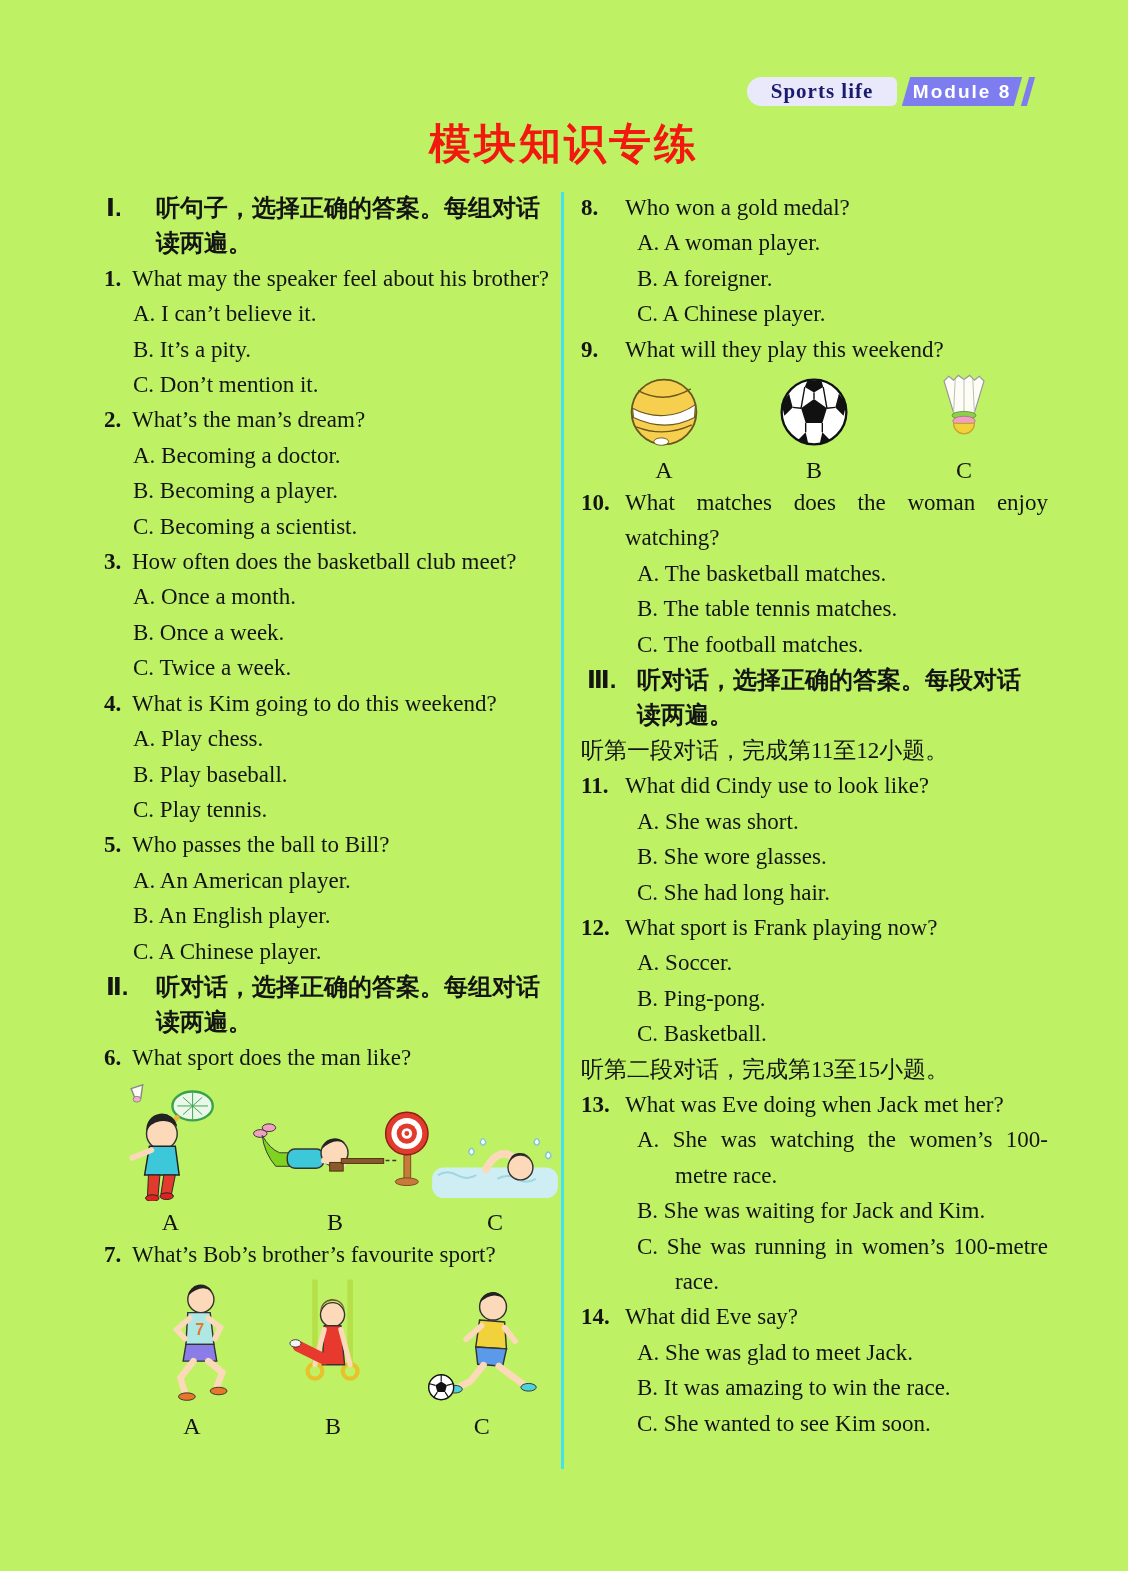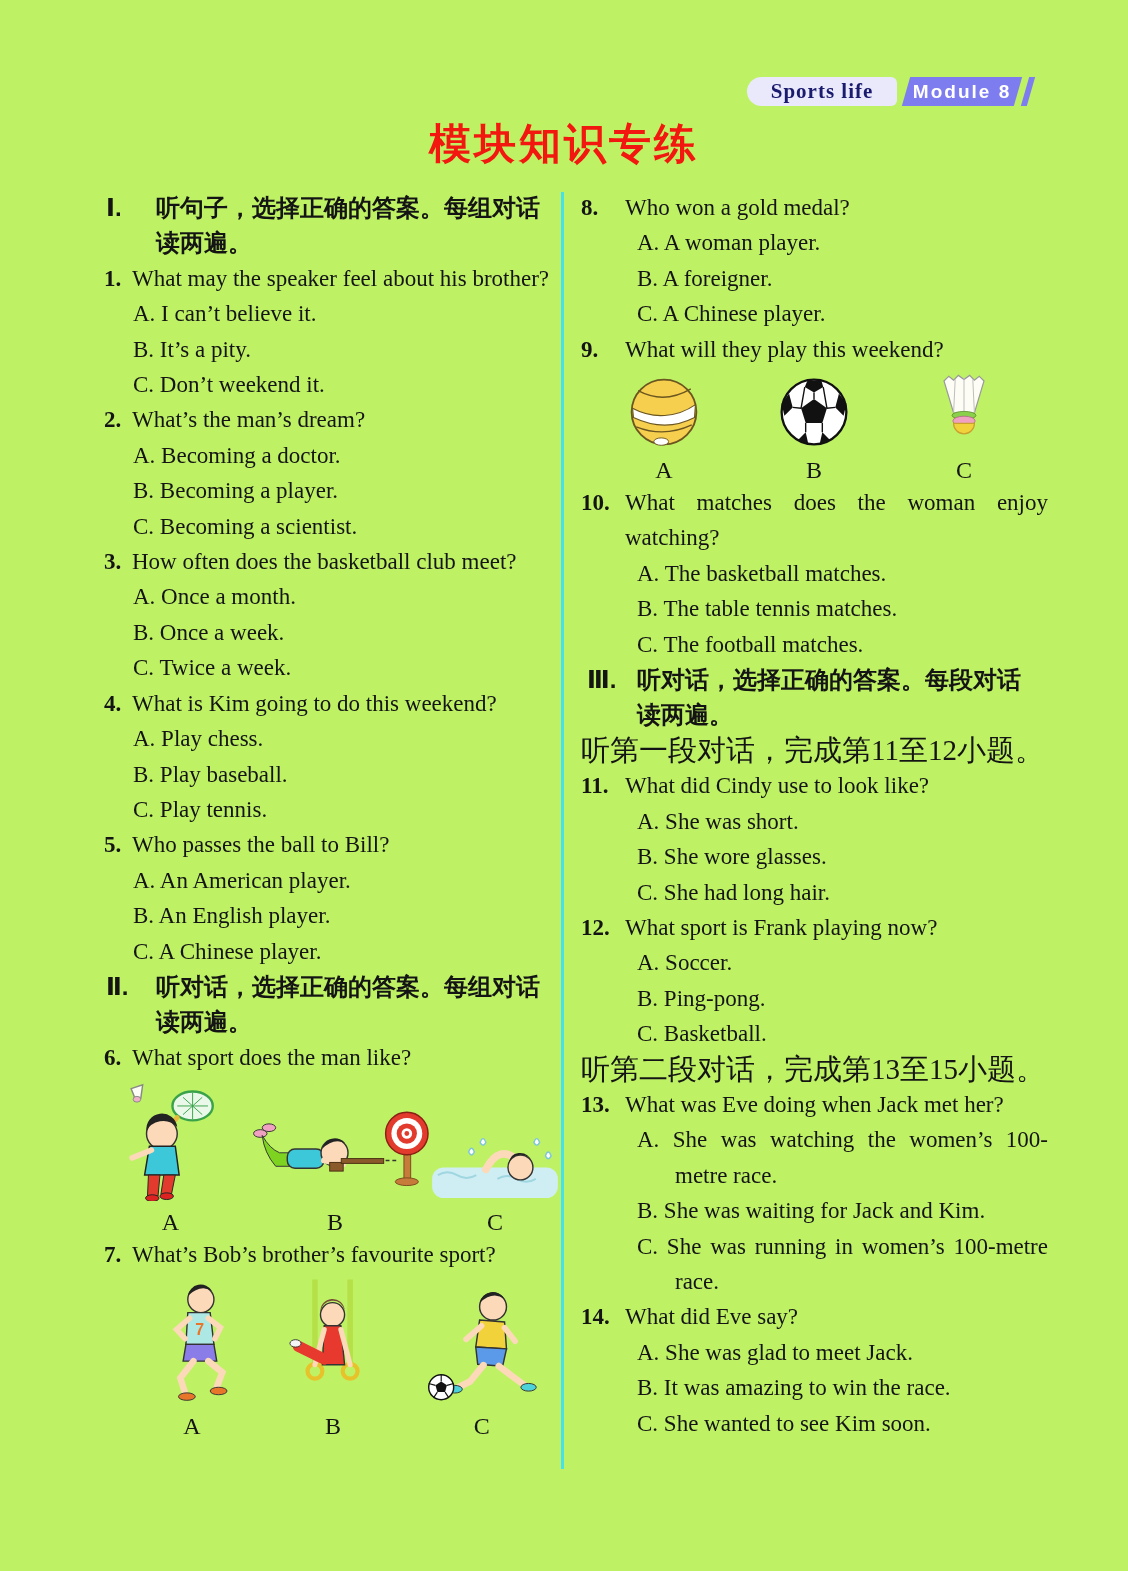--- a/index.html
+++ b/index.html
@@ -26,21 +26,21 @@
   .content{position:absolute;top:190px;left:100px;width:948px;display:flex;align-items:flex-start;}
   .col{font-size:23px;line-height:35.4px;}
   .col-left{width:461px;}
   .vdivider{width:3px;height:1277px;background:#45e2ea;margin-top:2px;}
   .col-right{width:467px;padding-left:17px;}
 
   
   .sec{position:relative;padding-left:56px;font-weight:bold;font-size:24px;
        font-family:"Liberation Sans","DejaVu Sans",sans-serif;}
   .sec .lbl{position:absolute;left:6px;top:0;}
-  .intro{font-size:29px;}
+  .intro{font-size:23px;}
 
   
   .q{position:relative;}
   .q .num{position:absolute;left:4px;top:0;font-weight:bold;}
   .q .txt{margin-left:32px;text-align:justify;}
   .opt{margin-left:33px;padding-left:36px;text-indent:-36px;text-align:justify;}
   .col-right .q .num{left:0;}
   .col-right .q .txt{margin-left:44px;}
   .col-right .opt{margin-left:56px;padding-left:38px;text-indent:-38px;}
 
@@ -77,21 +77,21 @@
         <span class="lbl">Ⅰ.</span>
         <div>听句子，选择正确的答案。每组对话</div>
         <div>读两遍。</div>
       </div>
 
       <div class="q">
         <span class="num">1.</span>
         <div class="txt">What may the speaker feel about his brother?</div>
         <div class="opt">A. I can’t believe it.</div>
         <div class="opt">B. It’s a pity.</div>
-        <div class="opt">C. Don’t weekend it.</div>
+        <div class="opt">C. Don’t mention it.</div>
       </div>
 
       <div class="q">
         <span class="num">2.</span>
         <div class="txt">What’s the man’s dream?</div>
         <div class="opt">A. Becoming a doctor.</div>
         <div class="opt">B. Becoming a player.</div>
         <div class="opt">C. Becoming a scientist.</div>
       </div>
 

